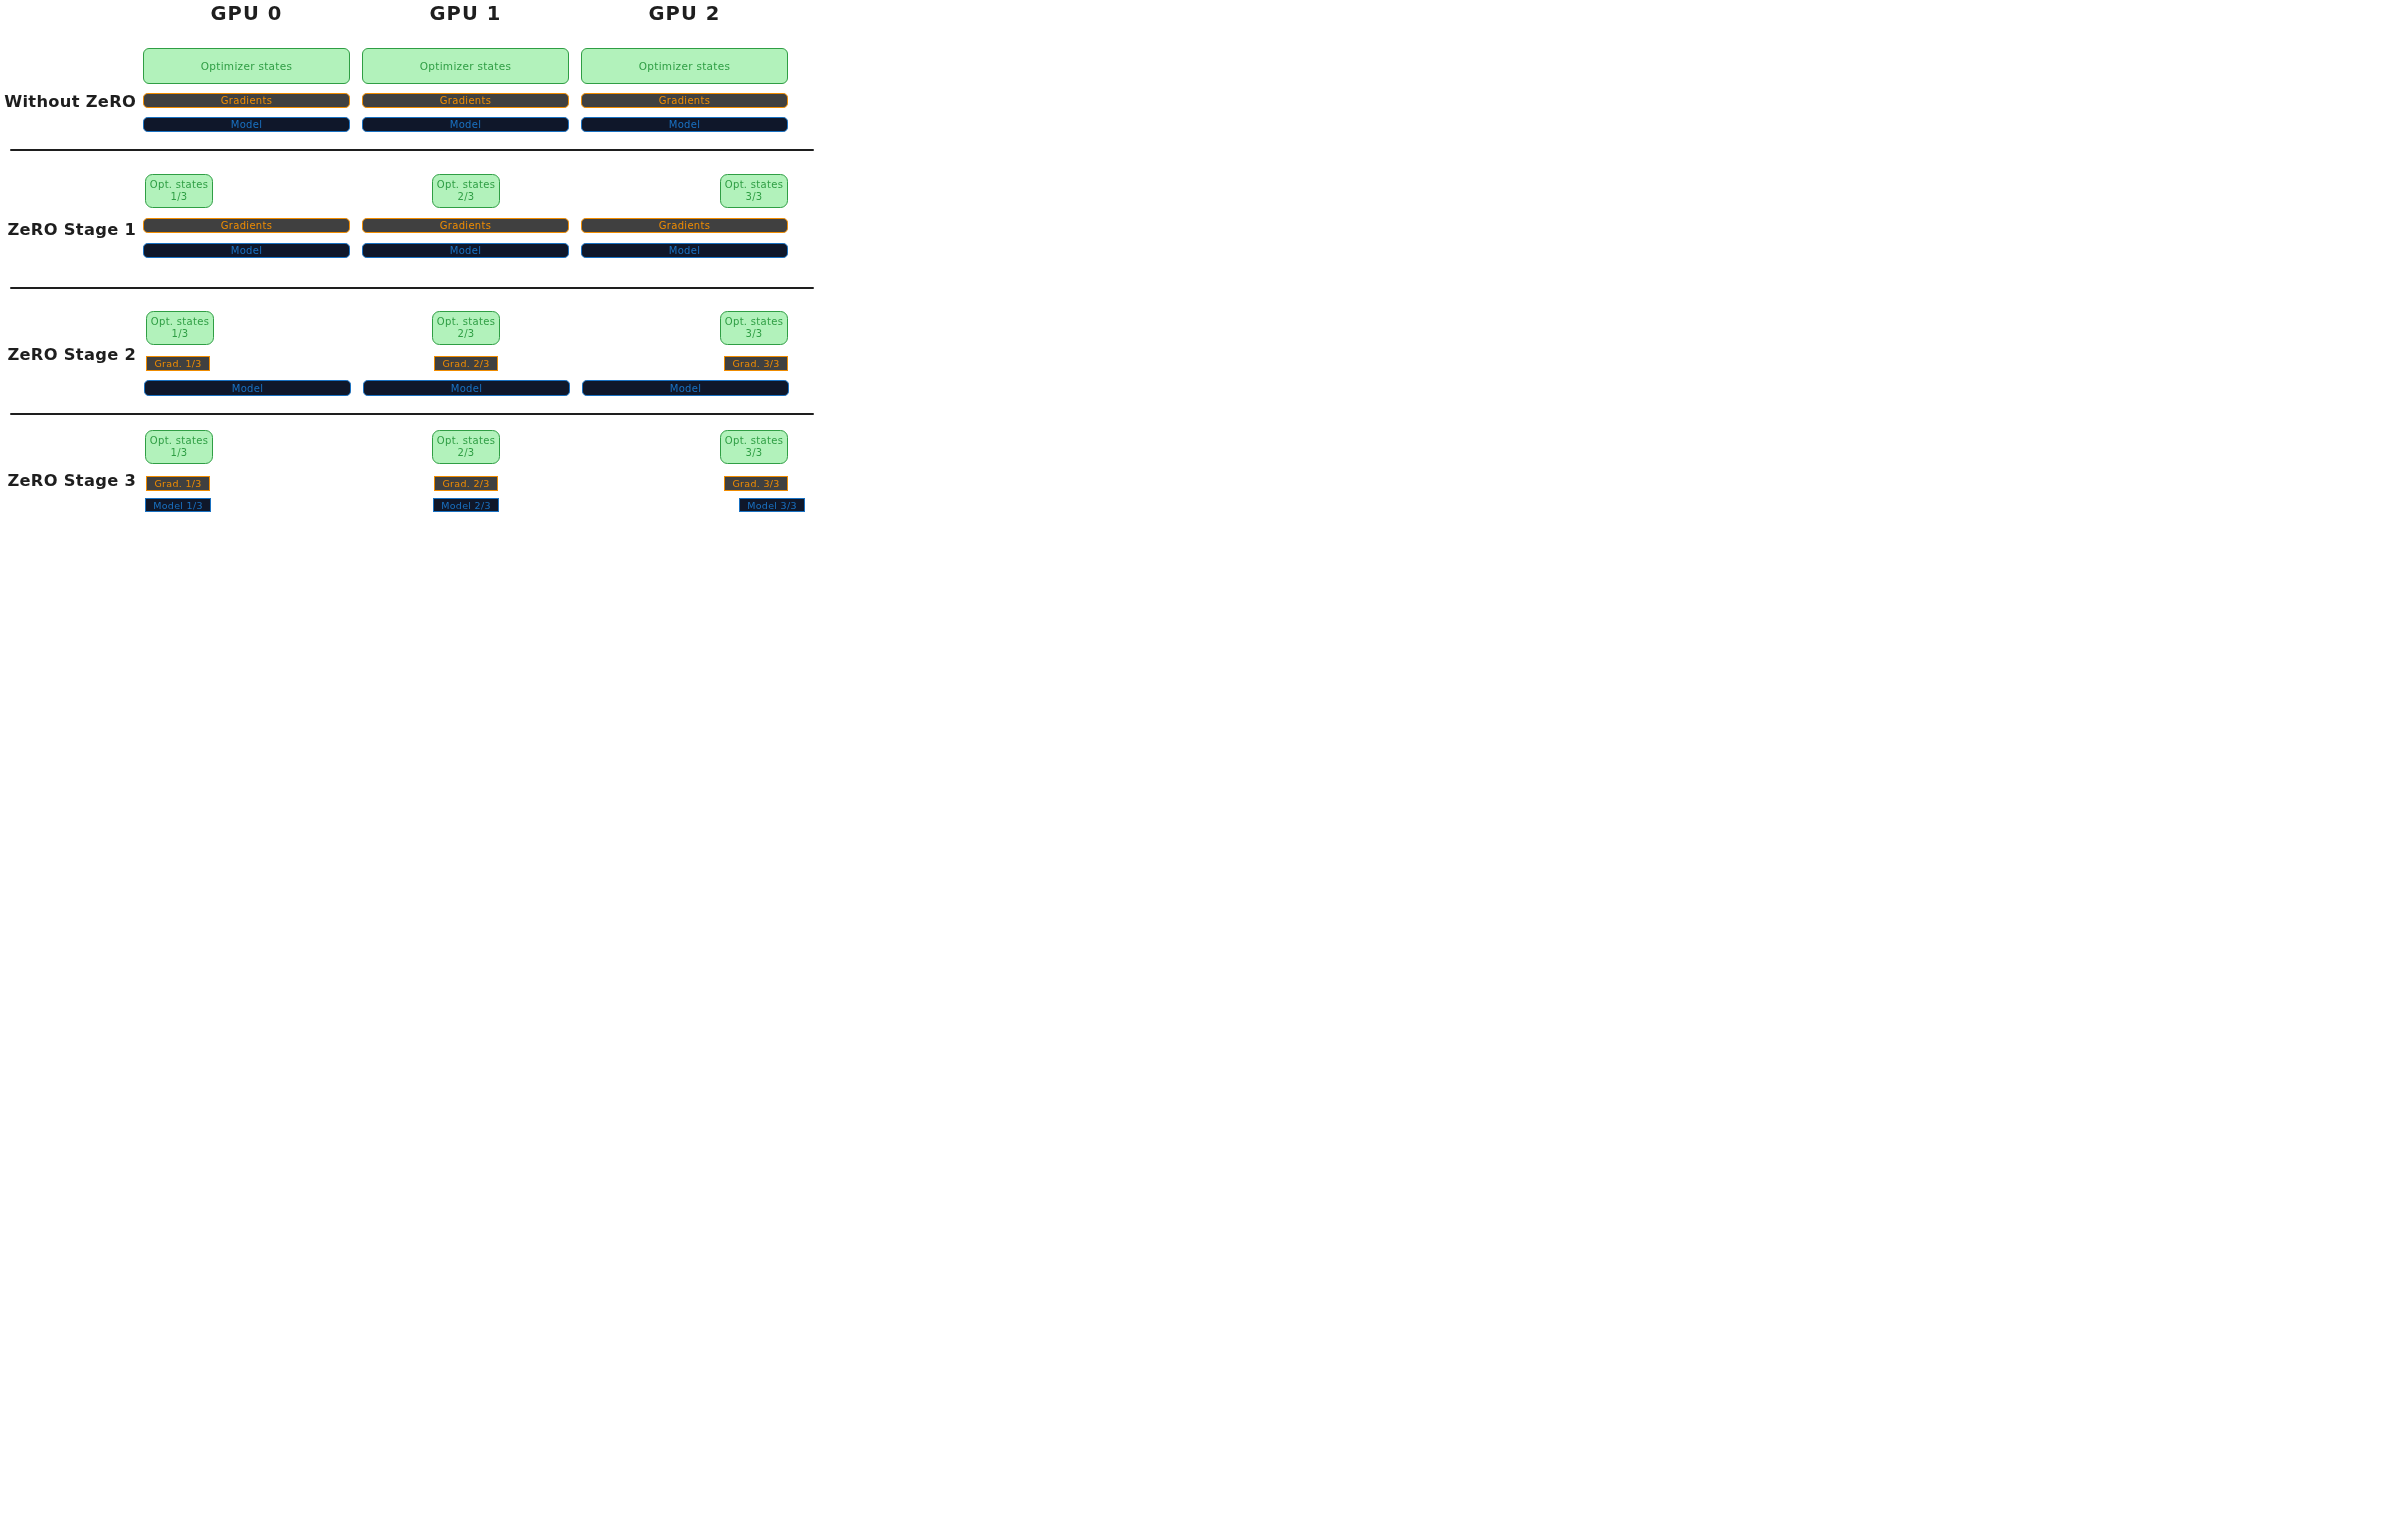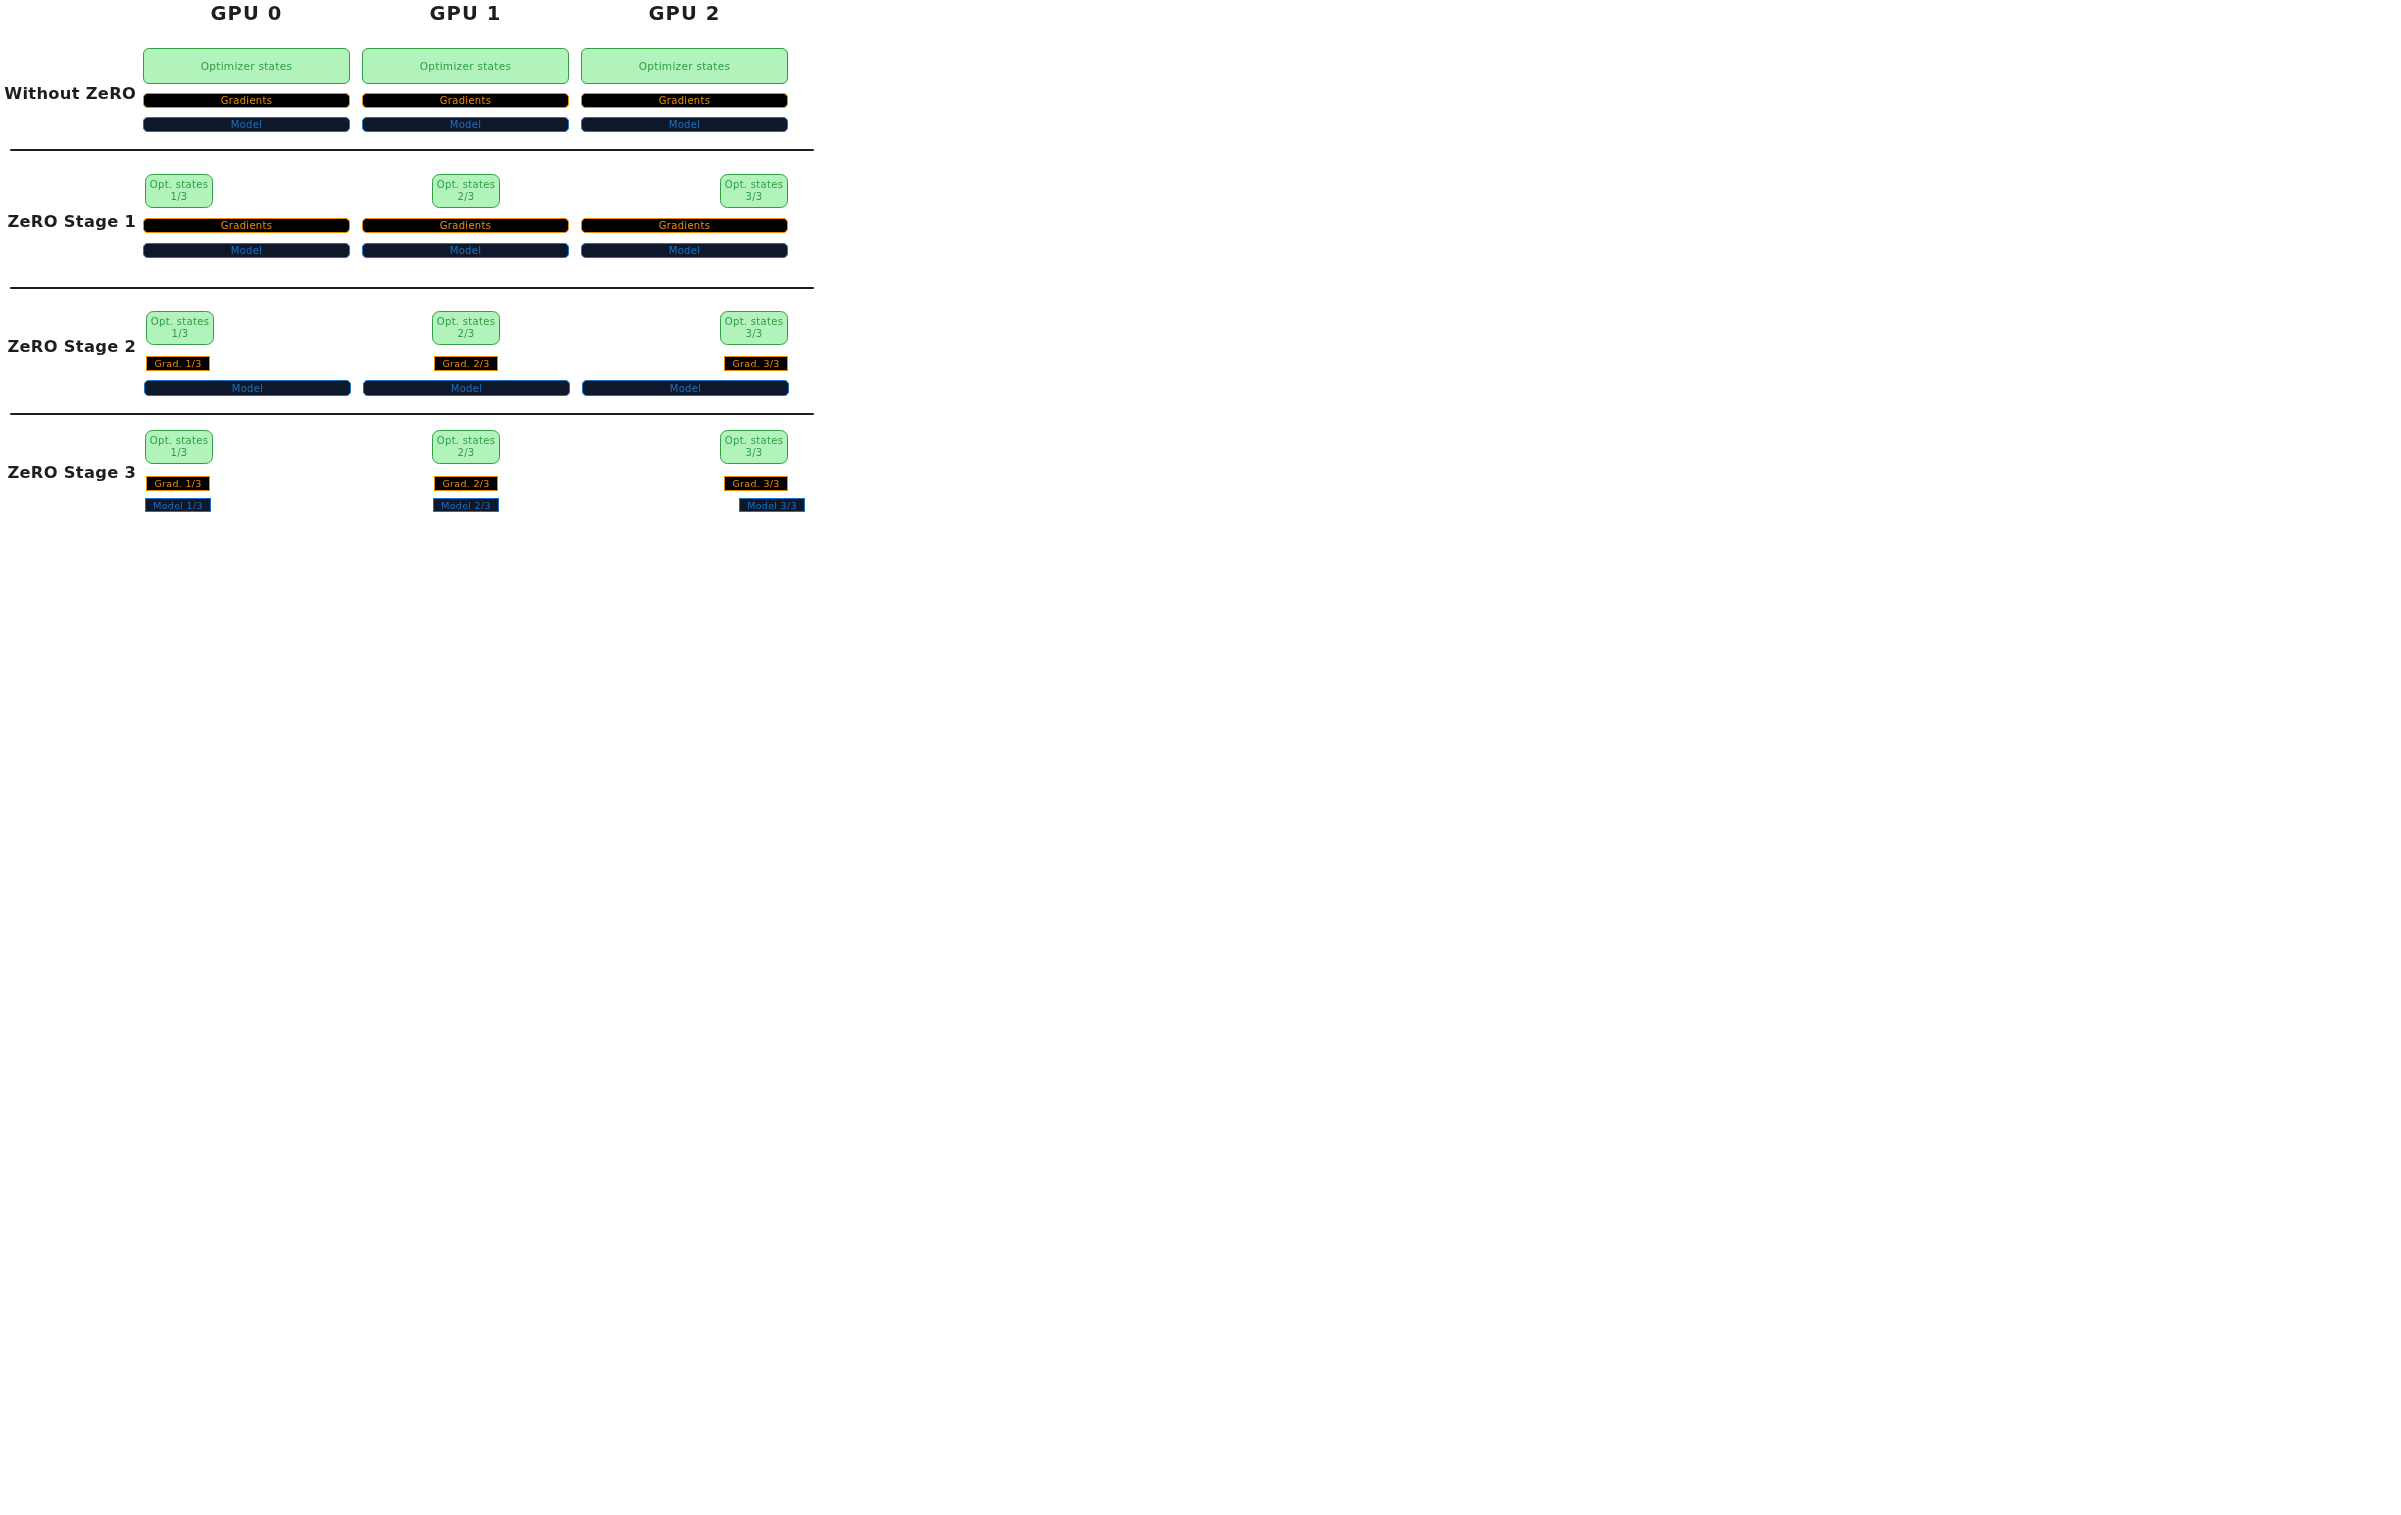--- a/index.html
+++ b/index.html
@@ -26,20 +26,21 @@
     text-align: center;
     line-height: 24px;
   }
   .stage-label {
     position: absolute;
     font-size: 16.3px;
     font-weight: 700;
     letter-spacing: 0.3px;
     color: #1e1e1e;
     white-space: nowrap;
+    margin-top: 8px;
   }
   .divider {
     position: absolute;
     left: 9.5px;
     width: 804px;
     height: 1.6px;
     background: #1e1e1e;
     border-radius: 1.1px;
   }
   .box {
@@ -47,21 +48,21 @@
     box-sizing: border-box;
     display: flex;
     align-items: center;
     justify-content: center;
     text-align: center;
     white-space: pre-line;
     border: 1.3px solid;
     letter-spacing: 0.3px;
   }
   .green  { background: #b2f2bb; border-color: #2f9e44; color: #2f9e44; }
-  .yellow { background: #000000; border-color: #f08c00; color: #f08c00; }
+  .yellow { background: #404040; border-color: #f08c00; color: #f08c00; }
   .blue   { background: #0f172a; border-color: #1971c2; color: #1971c2; }
   .bigbox   { border-radius: 6px; font-size: 10.5px; }
   .bar      { border-radius: 4.7px;  font-size: 10px; }
   .smallbox { border-radius: 7.4px; font-size: 10px; line-height: 1.25; }
   .chip     { border-radius: 0;  font-size: 9.5px; }
 </style>
 </head>
 <body>
 
 <div class="canvas">

